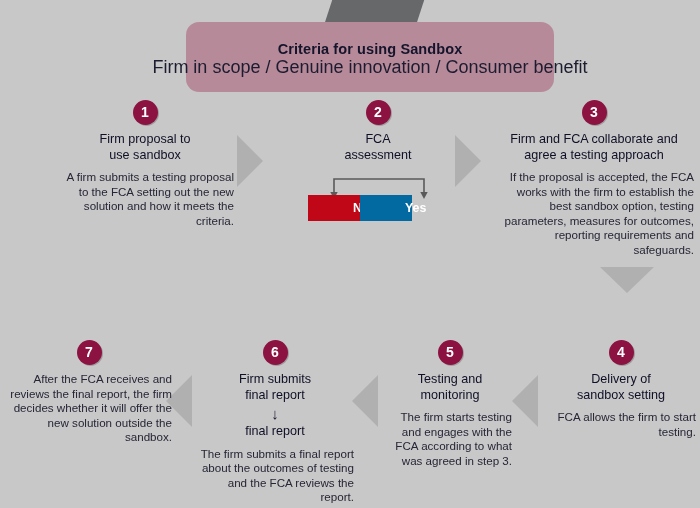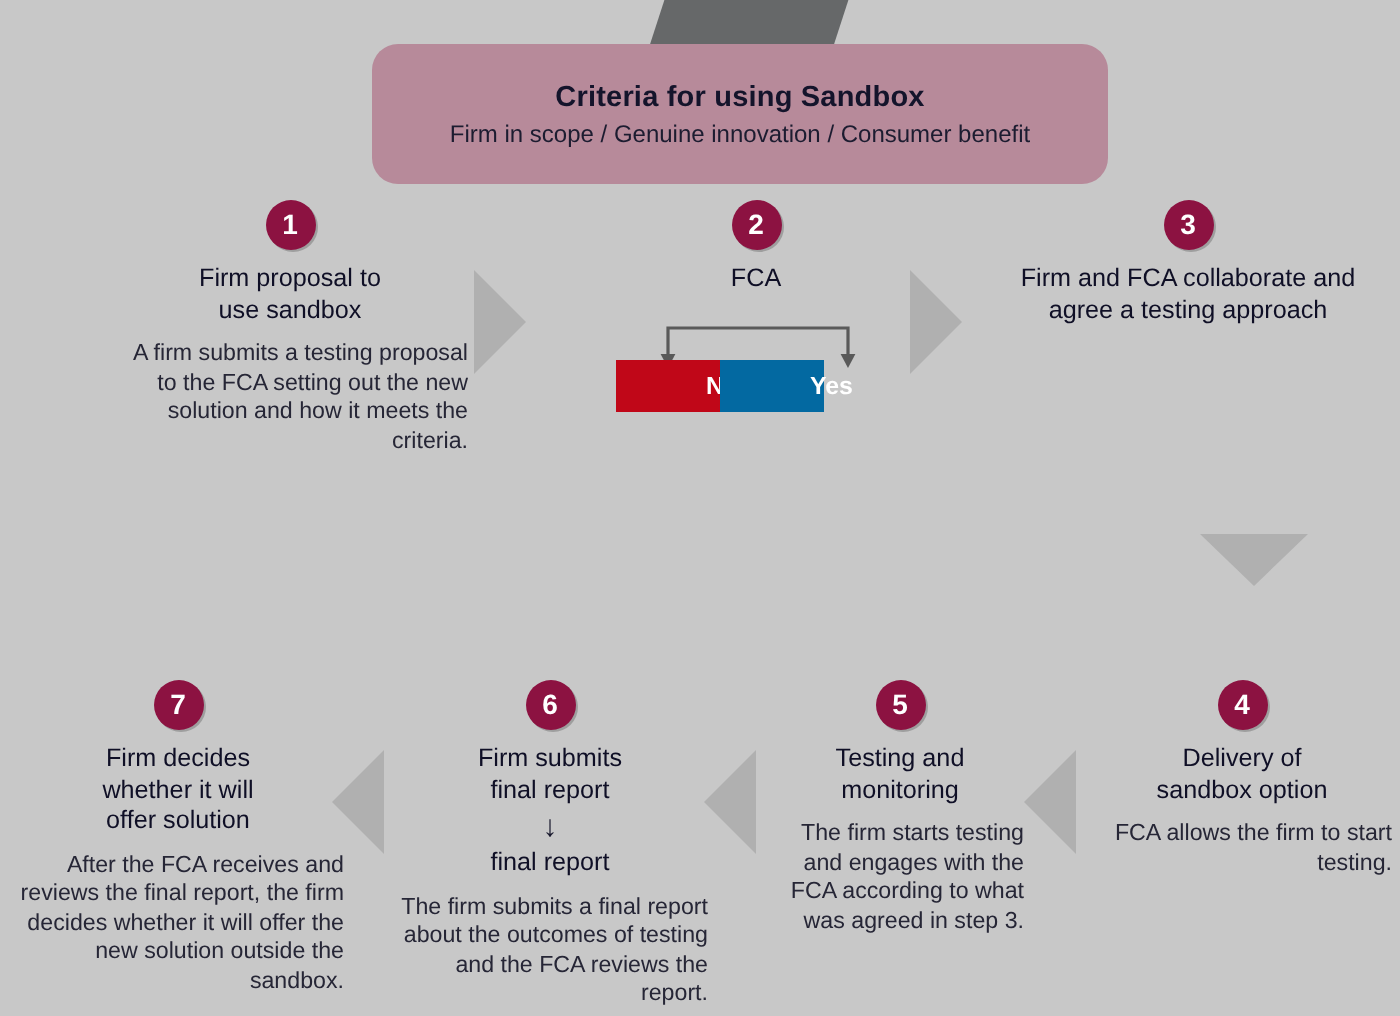--- a/index.html
+++ b/index.html
@@ -36,21 +36,21 @@
     padding-top:2px;
   }
   .banner-title {
     font-size:14.5px;
     font-weight:bold;
     color:#14142b;
     line-height:19px;
     letter-spacing:.1px;
   }
   .banner-line {
-    font-size:12px;
+    font-size:18px;
     color:#1c1c30;
     line-height:17px;
     white-space:nowrap;
   }
 
   
   .step { position:absolute; text-align:center; }
   .badge {
     width:25px; height:25px;
     border-radius:50%;
@@ -136,49 +136,51 @@
     </div>
     <div class="step-body">A firm submits a testing proposal to the FCA setting out the new solution and how it meets the criteria.</div>
   </div>
 
   <div class="arrow-r" style="left:237px; top:135px;"></div>
 
   <div class="step" style="left:286px; top:100px; width:184px;">
     <div class="badge">2</div>
     <div class="step-title">
       <div>FCA</div>
+      <div>assessment</div>
     </div>
     <div style="height:62px; position:relative;">
       <svg class="connector" style="left:39px; top:10px;" width="108" height="28" viewBox="0 0 108 28">
         <path d="M9 20 L9 6 L99 6 L99 20" fill="none" stroke="#5a5a5a" stroke-width="1.6"></path>
         <path d="M9 26 L5.3 19 L12.7 19 Z" fill="#5a5a5a"></path>
         <path d="M99 26 L95.3 19 L102.7 19 Z" fill="#5a5a5a"></path>
       </svg>
       <div class="dbox no" style="left:22px; top:32px;">No</div>
       <div class="dbox yes" style="left:74px; top:32px;">Yes</div>
     </div>
   </div>
 
   <div class="arrow-r" style="left:455px; top:135px;"></div>
 
   <div class="step" style="left:494px; top:100px; width:200px;">
     <div class="badge">3</div>
     <div class="step-title">
       <div>Firm and FCA collaborate and</div>
       <div>agree a testing approach</div>
     </div>
+    <div class="step-body">If the proposal is accepted, the FCA works with the firm to establish the best sandbox option, testing parameters, measures for outcomes, reporting requirements and safeguards.</div>
   </div>
 
   <div class="arrow-d" style="left:600px; top:267px;"></div>
 
   <div class="step" style="left:546px; top:340px; width:150px;">
     <div class="badge">4</div>
     <div class="step-title">
       <div>Delivery of</div>
-      <div>sandbox option</div>
+      <div>sandbox setting</div>
     </div>
     <div class="step-body">FCA allows the firm to start testing.</div>
   </div>
 
   <div class="arrow-l" style="left:512px; top:375px;"></div>
 
   <div class="step" style="left:388px; top:340px; width:124px;">
     <div class="badge">5</div>
     <div class="step-title">
       <div>Testing and</div>
@@ -199,21 +201,16 @@
     <div class="step-title">
       <div>final report</div>
     </div>
     <div class="step-body">The firm submits a final report about the outcomes of testing and the FCA reviews the report.</div>
   </div>
 
   <div class="arrow-l" style="left:166px; top:375px;"></div>
 
   <div class="step" style="left:6px; top:340px; width:166px;">
     <div class="badge">7</div>
-    <div class="step-title">
-      <div>Firm decides</div>
-      <div>whether it will</div>
-      <div>offer solution</div>
-    </div>
     <div class="step-body">After the FCA receives and reviews the final report, the firm decides whether it will offer the new solution outside the sandbox.</div>
   </div>
 
 </div>
 
 </body></html>

